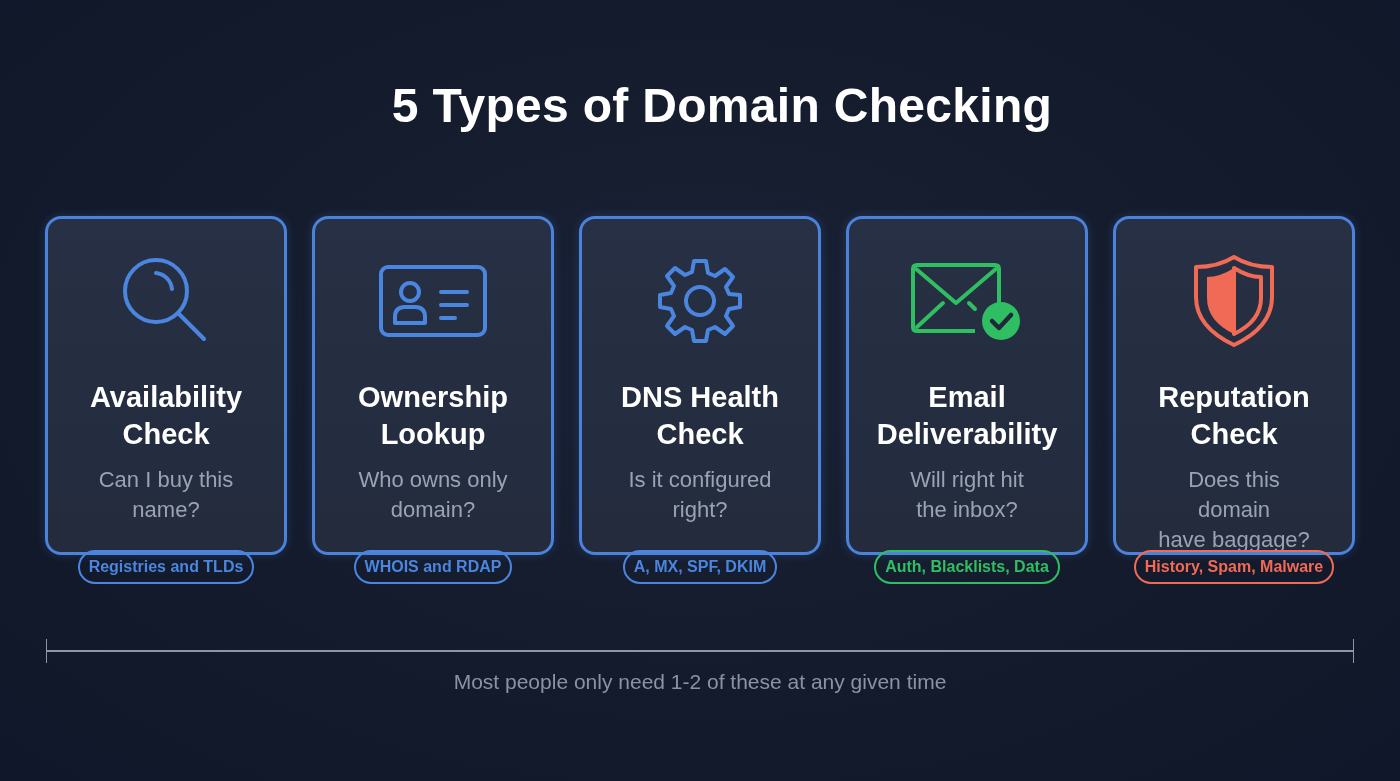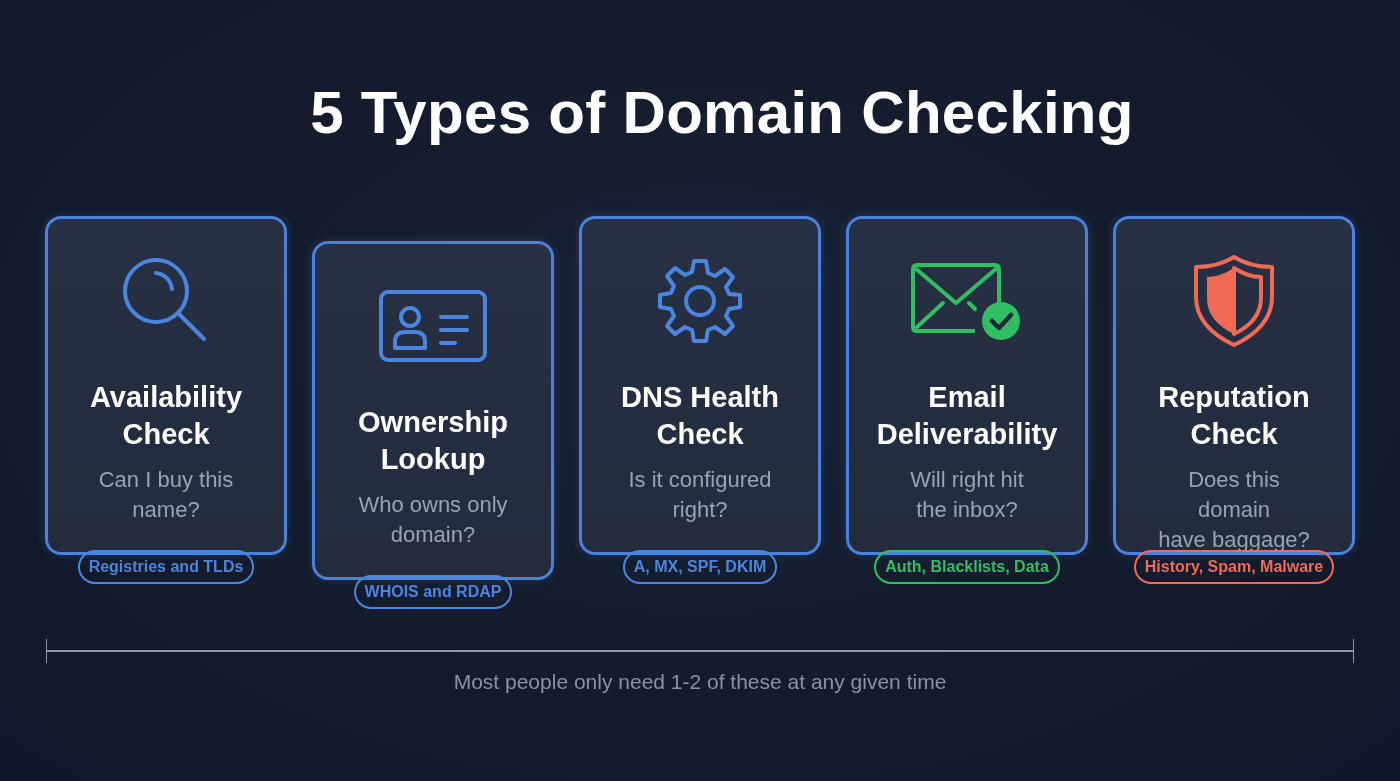--- a/index.html
+++ b/index.html
@@ -5,21 +5,21 @@
   * { box-sizing: border-box; margin: 0; padding: 0; }
   html, body {
     width: 1400px; height: 781px; overflow: hidden;
     background: radial-gradient(ellipse at 50% 45%, #1a2236 0%, #141b2c 55%, #10172a 100%);
     font-family: "Liberation Sans", "DejaVu Sans", sans-serif;
   }
   .page { position: relative; width: 1400px; height: 781px; }
   .title {
     position: absolute; top: 78px; left: 0; width: 1400px;
     text-align: center; color: #ffffff; font-weight: 700;
-    font-size: 60px; letter-spacing: 0.3px; padding-left: 44px;
+    font-size: 48px; letter-spacing: 0.3px; padding-left: 44px;
   }
   .cards { position: absolute; top: 212px; left: 45px; }
   .card {
     position: absolute; top: 4px; width: 242px; height: 339px;
     border: 3px solid #4a82dc; border-radius: 16px;
     background: linear-gradient(180deg, #273044 0%, #232b3d 100%);
     box-shadow: 0 0 10px rgba(74,130,220,0.25);
   }
   .icon {
     position: absolute; top: 32px; left: 0; width: 100%; height: 100px;
@@ -75,21 +75,21 @@
       </div>
       <div class="card-desc">
         <div>Can I buy this</div>
         <div>name?</div>
       </div>
       <div class="pill-wrap">
         <span class="pill" style="color:#4a86e0;border-color:#4a86e0;">Registries and TLDs</span>
       </div>
     </div>
 
-    <div class="card" style="left:267px;margin-top:25px;">
+    <div class="card" style="left:267px;">
       <div class="icon">
         <svg width="112" height="80" viewBox="0 0 112 80">
           <rect x="4" y="6" width="104" height="68" rx="7" fill="none" stroke="#4a86e0" stroke-width="4"></rect>
           <circle cx="33" cy="31" r="9" fill="none" stroke="#4a86e0" stroke-width="4"></circle>
           <path d="M 18 62 L 18 56 Q 18 46 28 46 L 38 46 Q 48 46 48 56 L 48 62 Z" fill="none" stroke="#4a86e0" stroke-width="4" stroke-linejoin="round"></path>
           <line x1="64" y1="31" x2="90" y2="31" stroke="#4a86e0" stroke-width="4" stroke-linecap="round"></line>
           <line x1="64" y1="44" x2="90" y2="44" stroke="#4a86e0" stroke-width="4" stroke-linecap="round"></line>
           <line x1="64" y1="57" x2="78" y2="57" stroke="#4a86e0" stroke-width="4" stroke-linecap="round"></line>
         </svg>
       </div>

